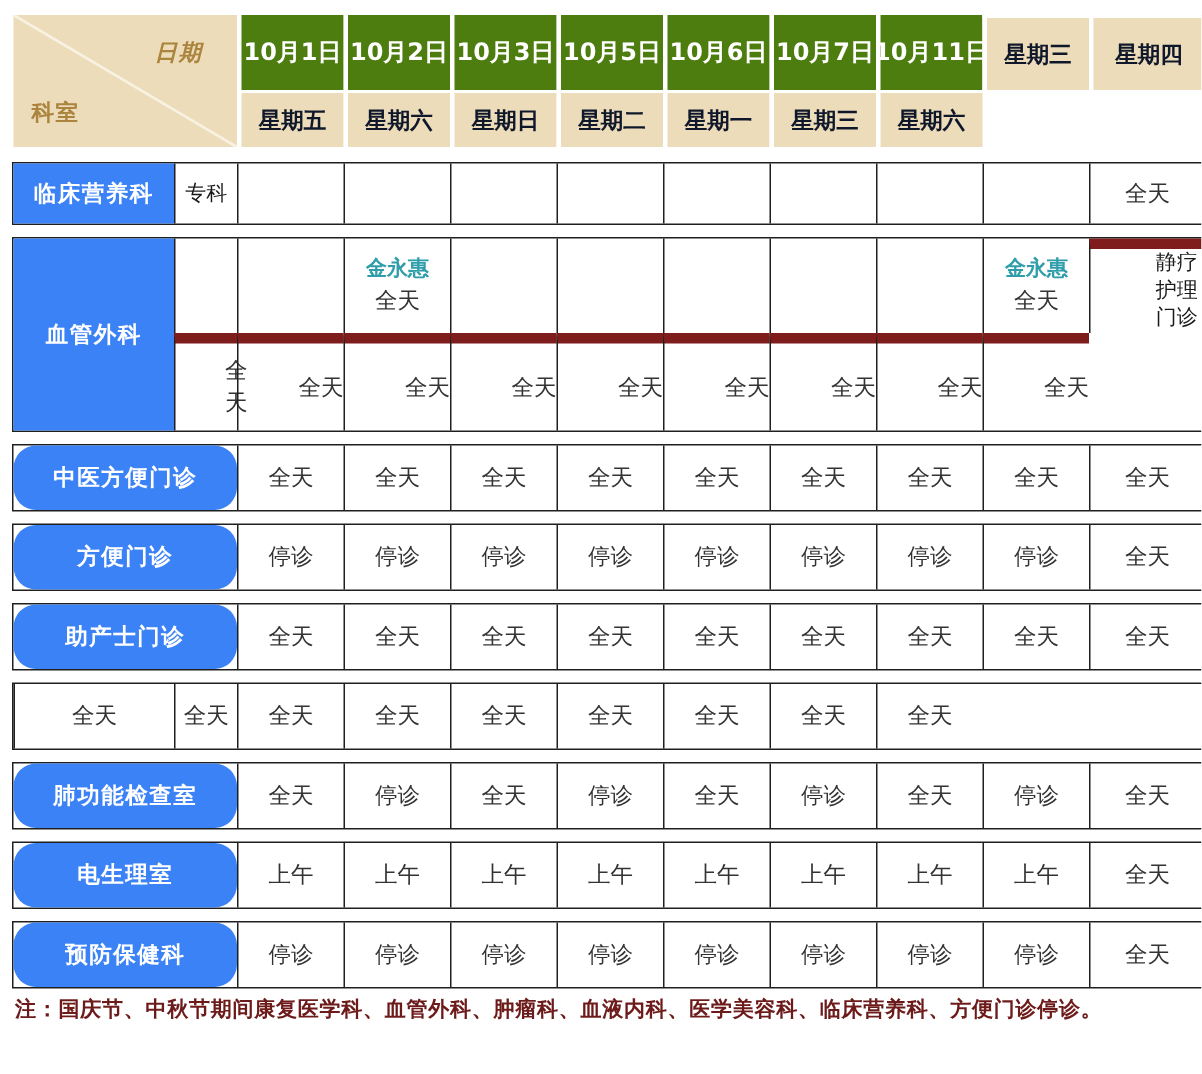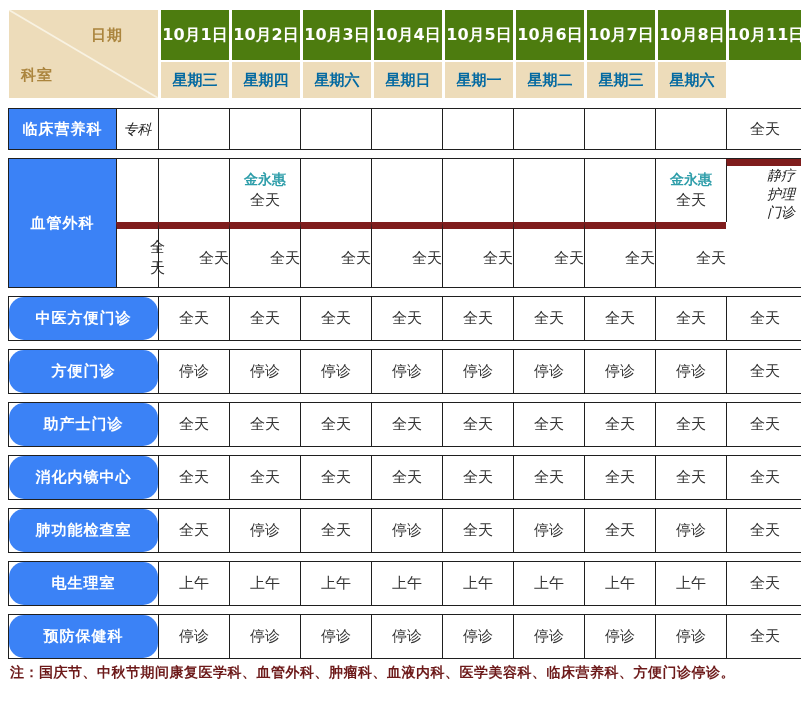--- a/index.html
+++ b/index.html
@@ -4,32 +4,32 @@
 <style>
   html,body{margin:0;padding:0;background:#ffffff;font-family:"DejaVu Sans","Liberation Sans",sans-serif;}
   .page{position:relative;width:801px;height:716px;background:#ffffff;overflow:hidden;}
   .tablewrap{position:absolute;left:8px;top:10px;width:796px;}
 
   
   .hdr{display:grid;grid-template-columns:149px repeat(8,71px) 77px;grid-template-rows:50px 38px;padding:0 1px;}
   .corner{grid-row:1/3;grid-column:1;background:#eddcba;position:relative;}
   .corner .diag{position:absolute;left:0;top:0;width:100%;height:100%;}
   .corner .lbl{position:absolute;font-weight:bold;font-size:15px;color:#ab853e;letter-spacing:1px;}
-  .corner .lbl-date{top:16px;left:82px;}
+  .corner .lbl-date{top:16px;left:94px;font-style:italic;}
   .corner .lbl-dept{bottom:13px;left:12px;}
   .hd-date{background:#4d7c0f;color:#ffffff;font-weight:bold;font-size:16px;display:flex;align-items:center;justify-content:center;border-left:3px solid #ffffff;white-space:nowrap;}
-  .hd-wd{background:#eddcba;color:#0369a1;font-weight:bold;font-size:15px;display:flex;align-items:center;justify-content:center;border-left:3px solid #ffffff;border-top:2px solid #ffffff;font-family:Liberation Mono, monospace;}
+  .hd-wd{background:#eddcba;color:#0f172a;font-weight:bold;font-size:15px;display:flex;align-items:center;justify-content:center;border-left:3px solid #ffffff;border-top:2px solid #ffffff;font-family:Liberation Mono, monospace;}
 
   
   .blk{display:grid;grid-template-columns:107px 42px repeat(8,71px) 77px;border:1px solid #1f1f1f;background:#ffffff;margin-top:8px;grid-auto-rows:43px;}
   .blk.first{grid-auto-rows:40px;margin-top:10px;}
   .blk.nurse{grid-template-rows:63px 65px;}
   .dept{background:#3b82f6;color:#ffffff;font-weight:bold;font-size:15px;display:flex;align-items:center;justify-content:center;letter-spacing:1px;text-align:center;}
   .dept.span2{grid-column:1/3;border-radius:15px;}
-  .sub{border-left:1px solid #1f1f1f;display:flex;align-items:center;justify-content:center;font-size:14px;color:#1a1a1a;text-align:left;line-height:1.35;padding:2px 1px;box-sizing:border-box;font-style:italic;}
+  .sub{border-left:1px solid #1f1f1f;display:flex;align-items:center;justify-content:center;font-size:14px;color:#1a1a1a;text-align:center;line-height:1.35;padding:2px 1px;box-sizing:border-box;}
   .cell{border-left:1px solid #1f1f1f;display:flex;flex-direction:column;align-items:center;justify-content:center;font-size:15px;color:#333333;line-height:1.4;}
   .bt{border-top:7px solid #7f1d1d;padding-left:40px;}
   .doc{color:#2f9eaa;font-weight:bold;font-size:14px;}
   .val{color:#333333;font-size:15px;}
 
   
   .note{position:absolute;left:10px;top:664px;font-size:14px;font-weight:bold;color:#6d1a1a;letter-spacing:0.5px;}
 </style>
 </head>
 <body>
@@ -42,32 +42,31 @@
         <svg class="diag" viewBox="0 0 100 100" preserveAspectRatio="none">
           <line x1="0" y1="0" x2="100" y2="100" stroke="#f8f2e2" stroke-width="1.8" vector-effect="non-scaling-stroke"></line>
         </svg>
         <span class="lbl lbl-date">日期</span>
         <span class="lbl lbl-dept">科室</span>
       </div>
 
     <div class="hd-date">10月1日</div>
         <div class="hd-date">10月2日</div>
         <div class="hd-date">10月3日</div>
-        <div class="hd-date">10月4日</div>
         <div class="hd-date">10月5日</div>
         <div class="hd-date">10月6日</div>
         <div class="hd-date">10月7日</div>
-        <div class="hd-date">10月8日</div>
         <div class="hd-date">10月11日</div>
         <div class="hd-wd">星期三</div>
         <div class="hd-wd">星期四</div>
+        <div class="hd-wd">星期五</div>
         <div class="hd-wd">星期六</div>
         <div class="hd-wd">星期日</div>
+        <div class="hd-wd">星期二</div>
         <div class="hd-wd">星期一</div>
-        <div class="hd-wd">星期二</div>
         <div class="hd-wd">星期三</div>
         <div class="hd-wd">星期六</div>
       </div>
 
     <div id="blocks">
 
     <div class="blk first">
           <div class="dept">临床营养科</div>
           <div class="sub">专科</div>
           <div class="cell"></div>
@@ -138,21 +137,20 @@
           <div class="cell">全天</div>
           <div class="cell">全天</div>
           <div class="cell">全天</div>
           <div class="cell">全天</div>
           <div class="cell">全天</div>
           <div class="cell">全天</div>
           <div class="cell">全天</div>
           <div class="cell">全天</div>
         </div>
         <div class="blk">
-          <div class="dept span2">消化内镜中心</div>
           <div class="cell">全天</div>
           <div class="cell">全天</div>
           <div class="cell">全天</div>
           <div class="cell">全天</div>
           <div class="cell">全天</div>
           <div class="cell">全天</div>
           <div class="cell">全天</div>
           <div class="cell">全天</div>
           <div class="cell">全天</div>
         </div>

